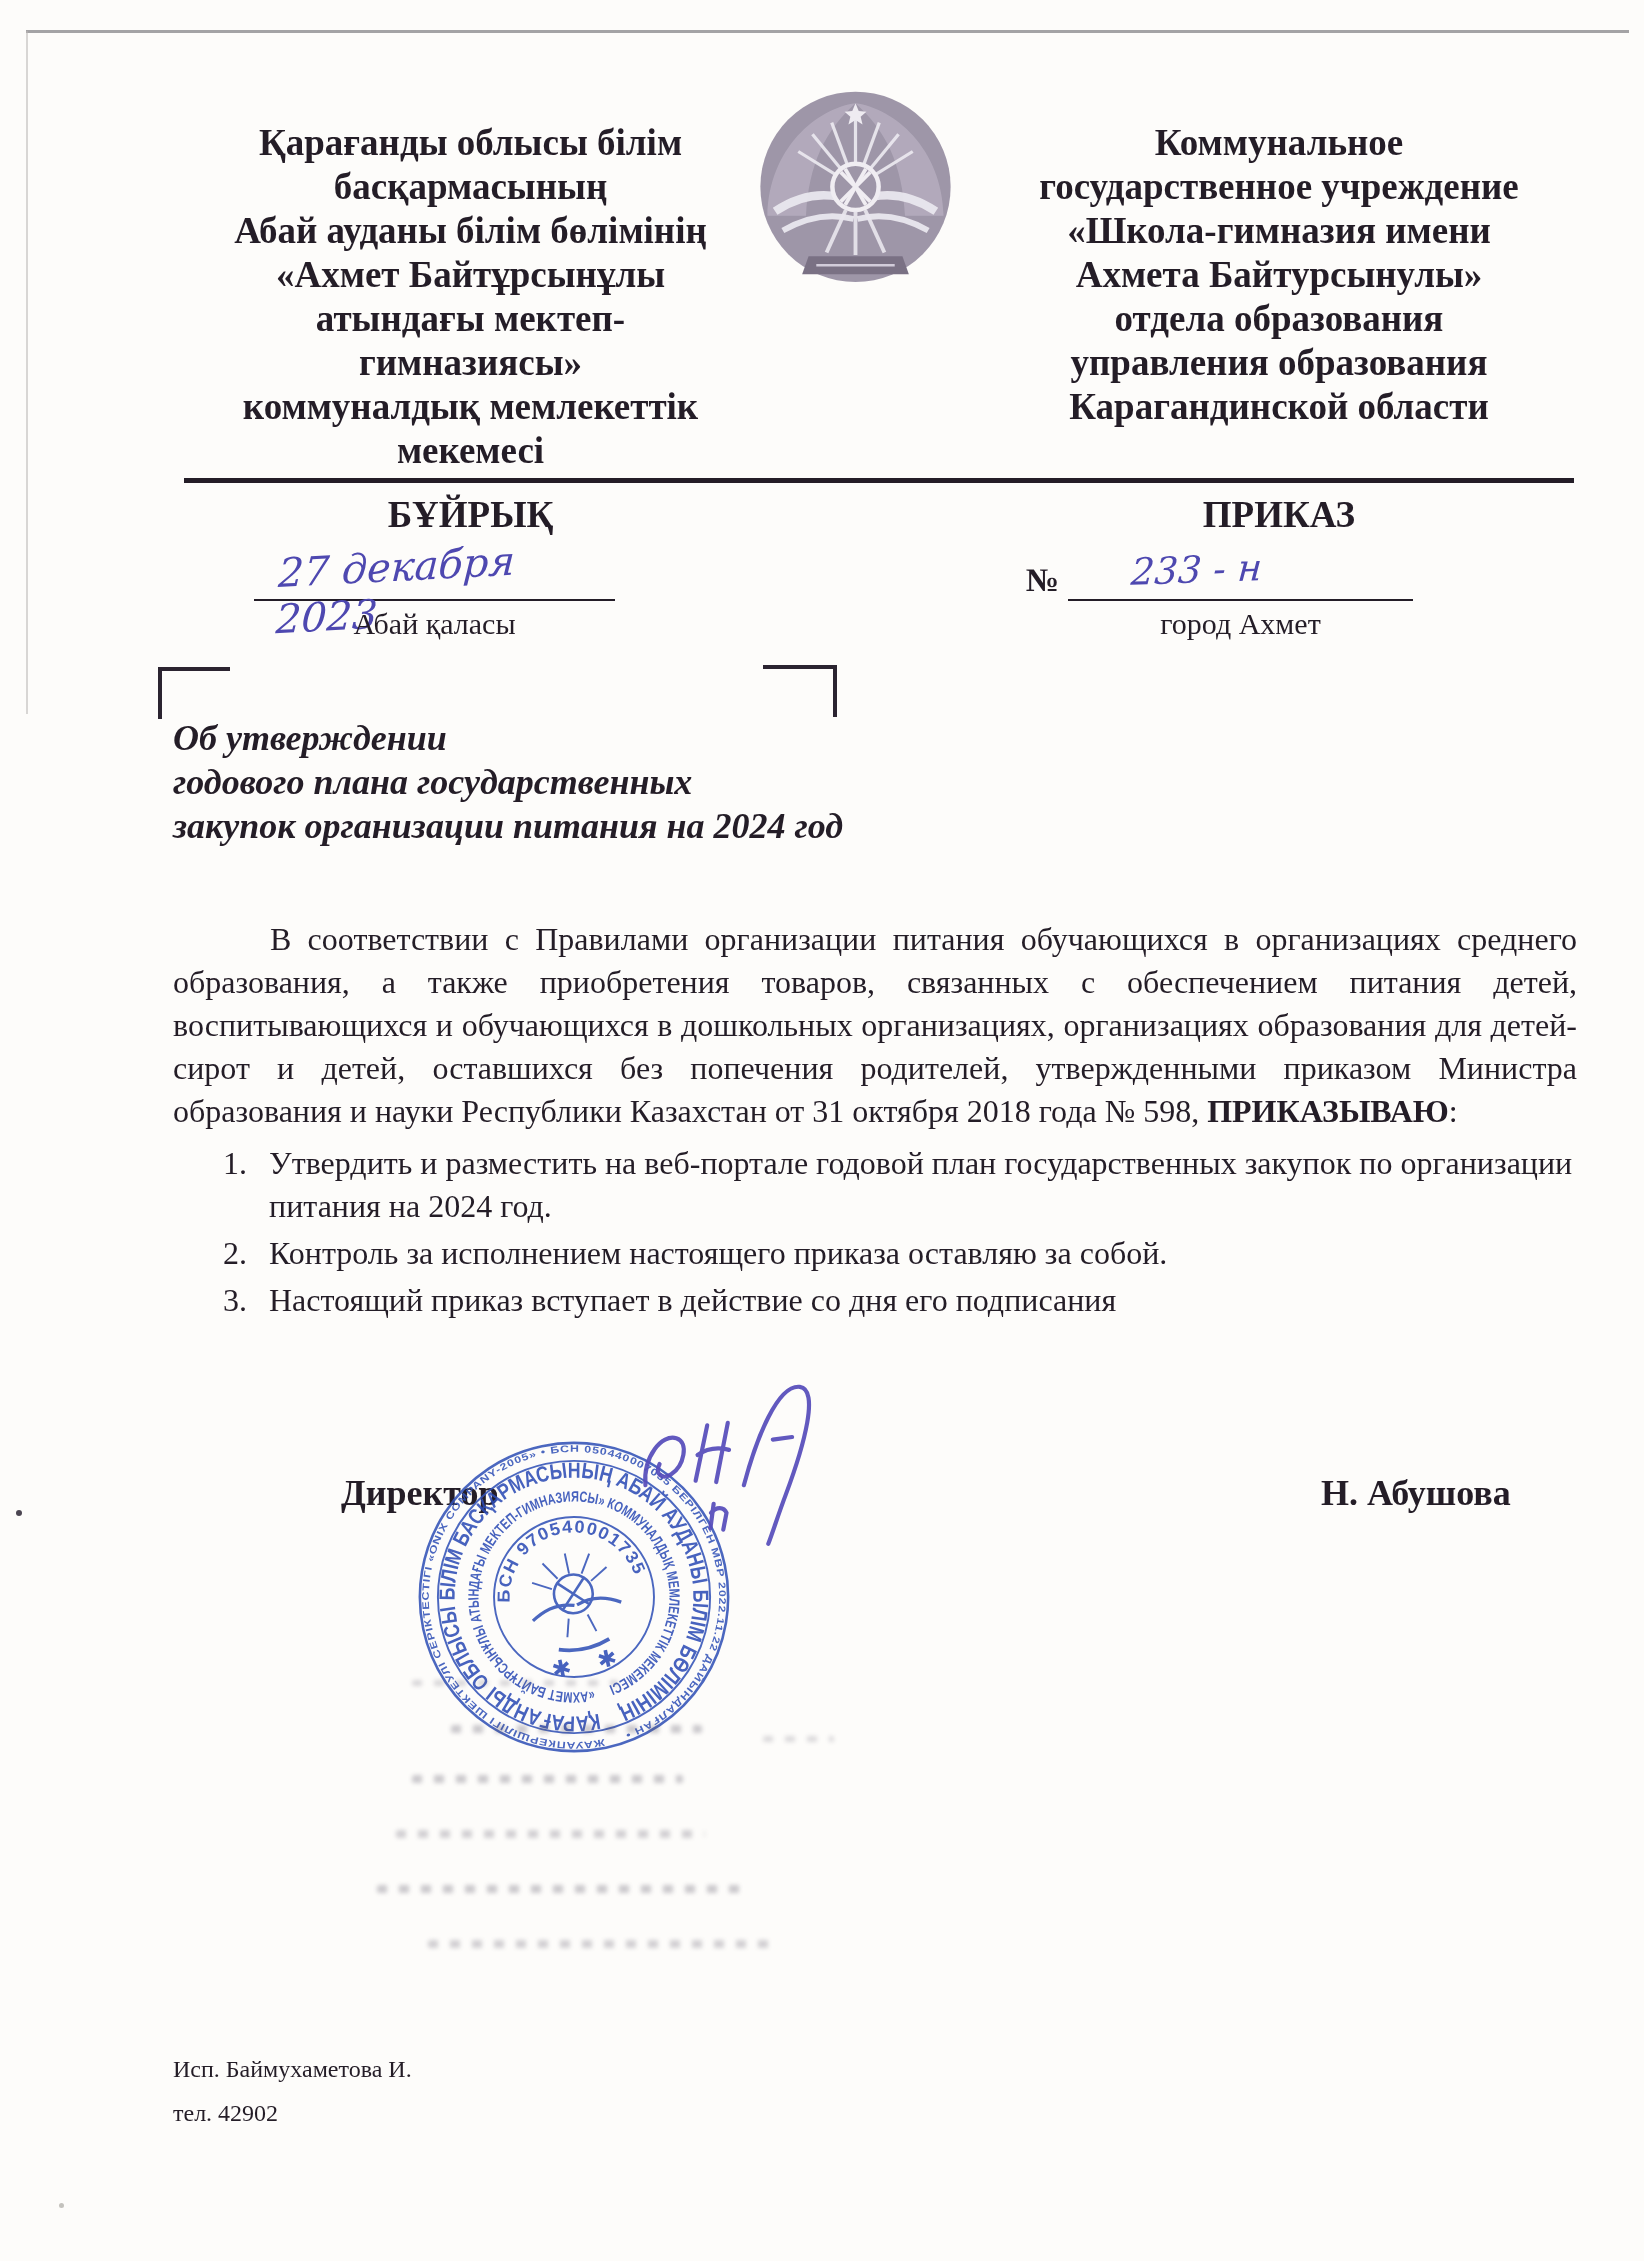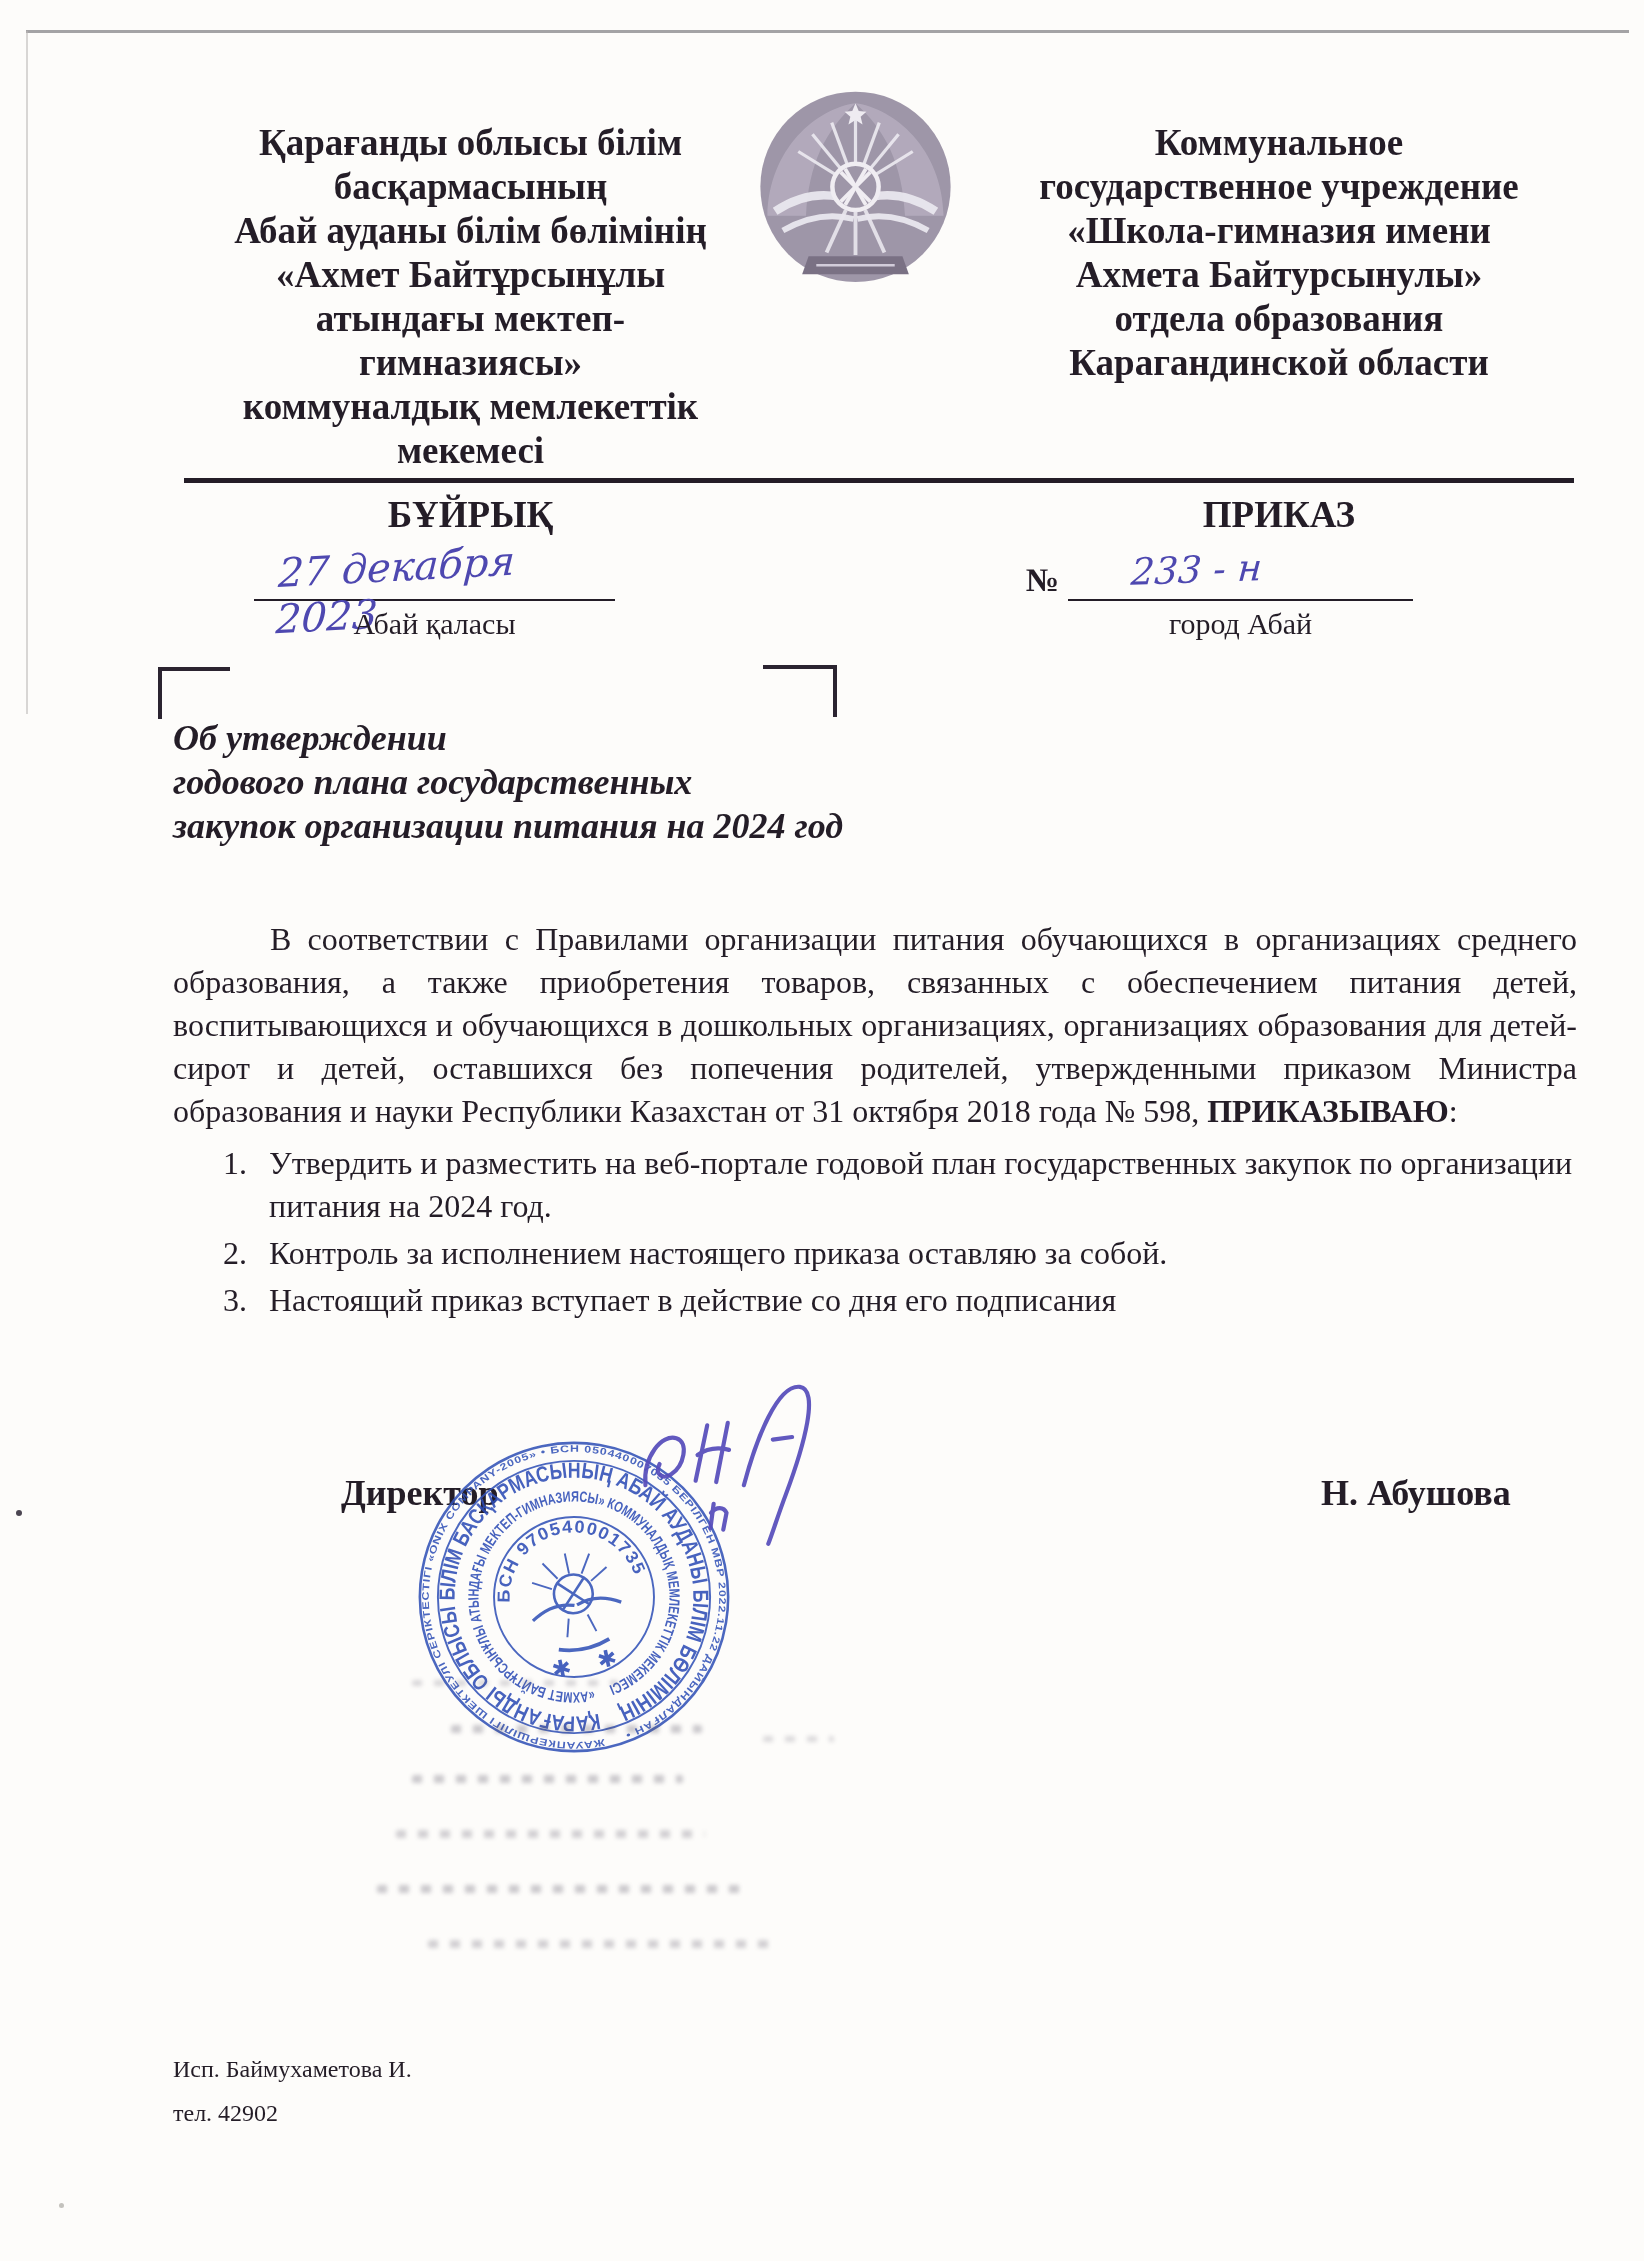--- a/index.html
+++ b/index.html
@@ -98,35 +98,36 @@
     </g>
     <path d="M 165 30 l 5 12 12 1 -9 8 3 12 -11 -7 -11 7 3 -12 -9 -8 12 -1 Z" fill="#edeaf1"></path>
   </svg>
 
   <div class="abs hdr-col" style="left:973px;top:121px;width:612px;">
     <div>Коммунальное</div>
     <div>государственное учреждение</div>
     <div>«Школа-гимназия имени</div>
     <div>Ахмета Байтурсынулы»</div>
     <div>отдела образования</div>
+    <div>управления образования</div>
     <div>Карагандинской области</div>
   </div>
 
   <div class="abs hdr-rule"></div>
   <div class="abs order-word" style="left:174px;top:493px;width:593px;">БҰЙРЫҚ</div>
   <div class="abs order-word" style="left:973px;top:493px;width:612px;">ПРИКАЗ</div>
 
   <div class="abs u-line" style="left:254px;top:555px;width:361px;height:44px;"></div>
   <div class="abs hand" style="left:277px;top:541px;width:348px;font-size:40px;transform:rotate(-3deg) skewX(-6deg);">27 декабря 2023</div>
   <div class="abs place" style="left:254px;top:607px;width:361px;">Абай қаласы</div>
 
   <div class="abs" style="left:1026px;top:562px;font-size:33px;font-weight:bold;">№</div>
   <div class="abs u-line" style="left:1068px;top:555px;width:345px;height:44px;"></div>
   <div class="abs hand" style="left:1131px;top:546px;width:271px;font-size:37px;transform:rotate(-2deg) skewX(-6deg);">233 - н</div>
-  <div class="abs place" style="left:1068px;top:607px;width:345px;">город Абай</div>
+  <div class="abs place" style="left:1068px;top:607px;width:345px;">город Ахмет</div>
 
   <div class="abs bracket-l" style="left:158px;top:667px;width:68px;height:48px;"></div>
   <div class="abs bracket-r" style="left:763px;top:665px;width:70px;height:48px;"></div>
 
   <div class="abs" style="left:173px;top:716px;width:902px;font-style:italic;">
     <div class="title-line">Об утверждении</div>
     <div class="title-line">годового плана государственных</div>
     <div class="title-line">закупок организации питания на 2024 год</div>
   </div>
 

